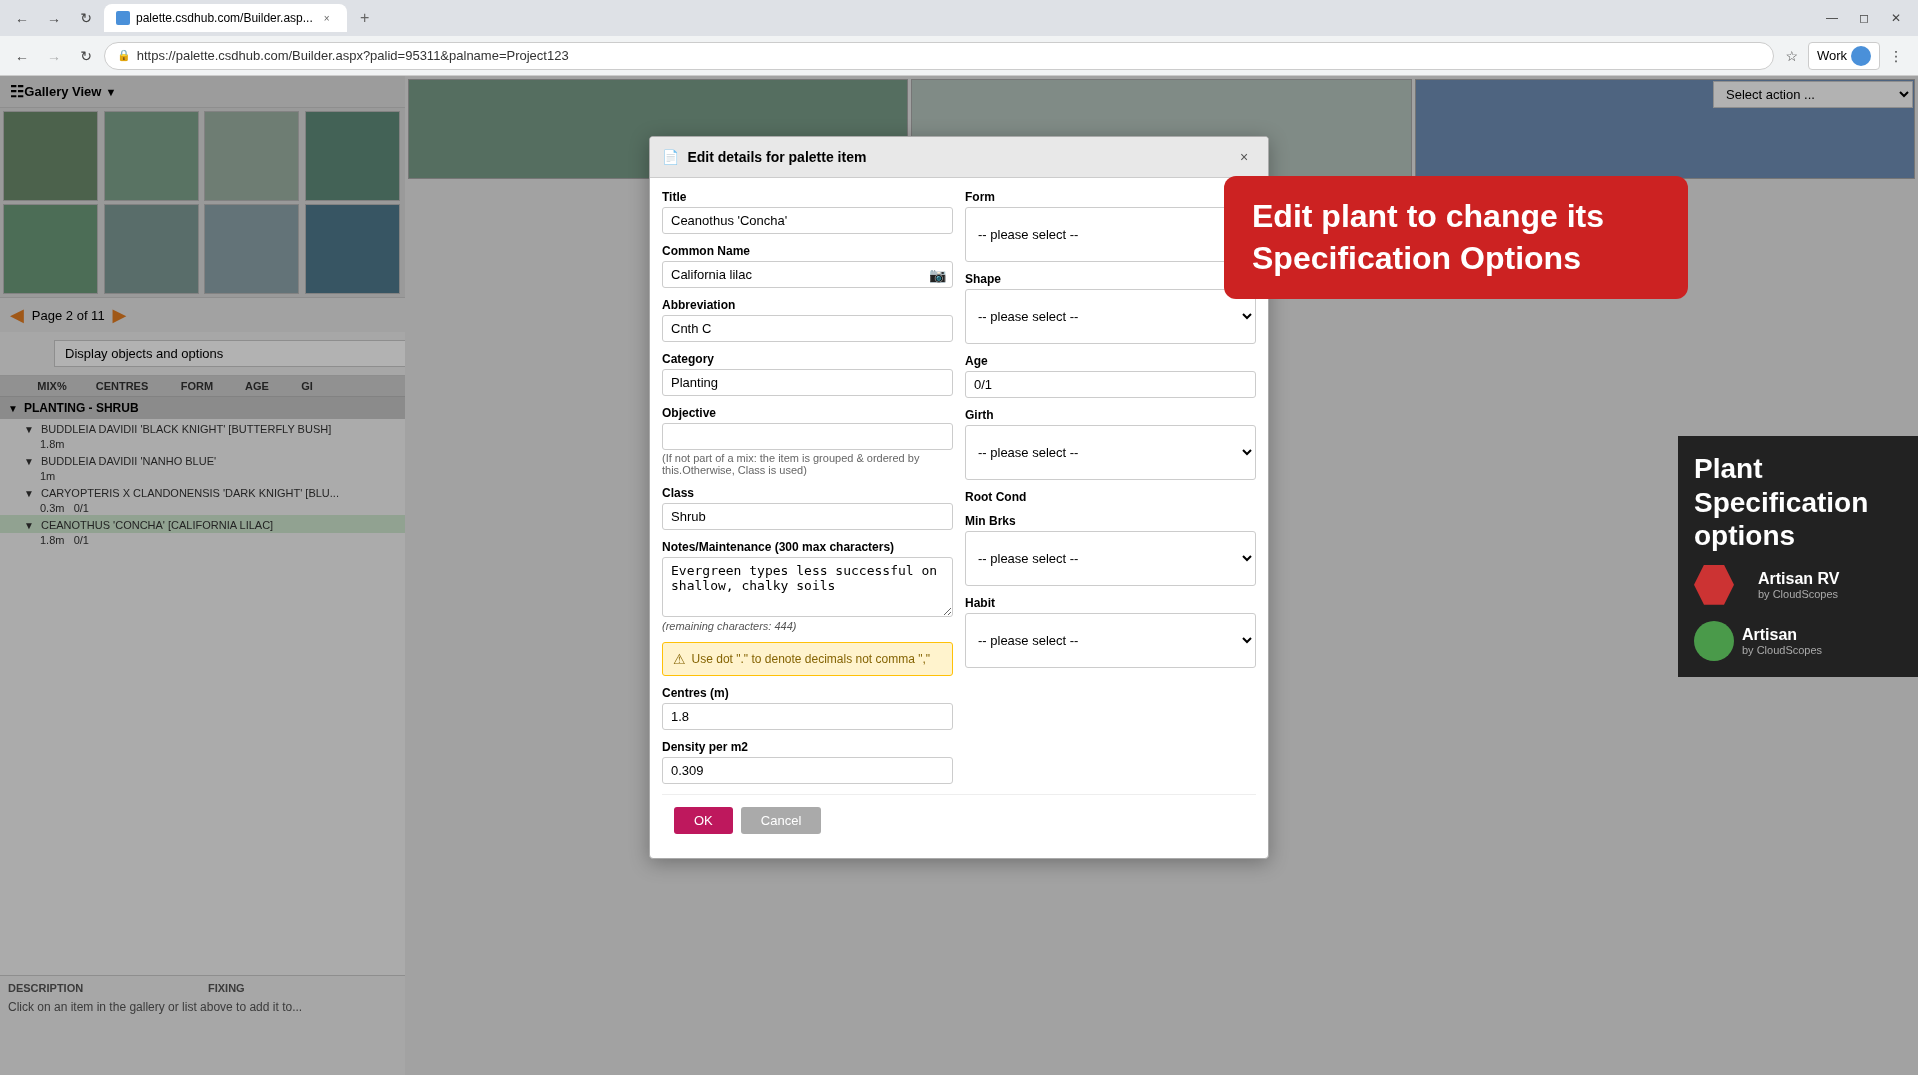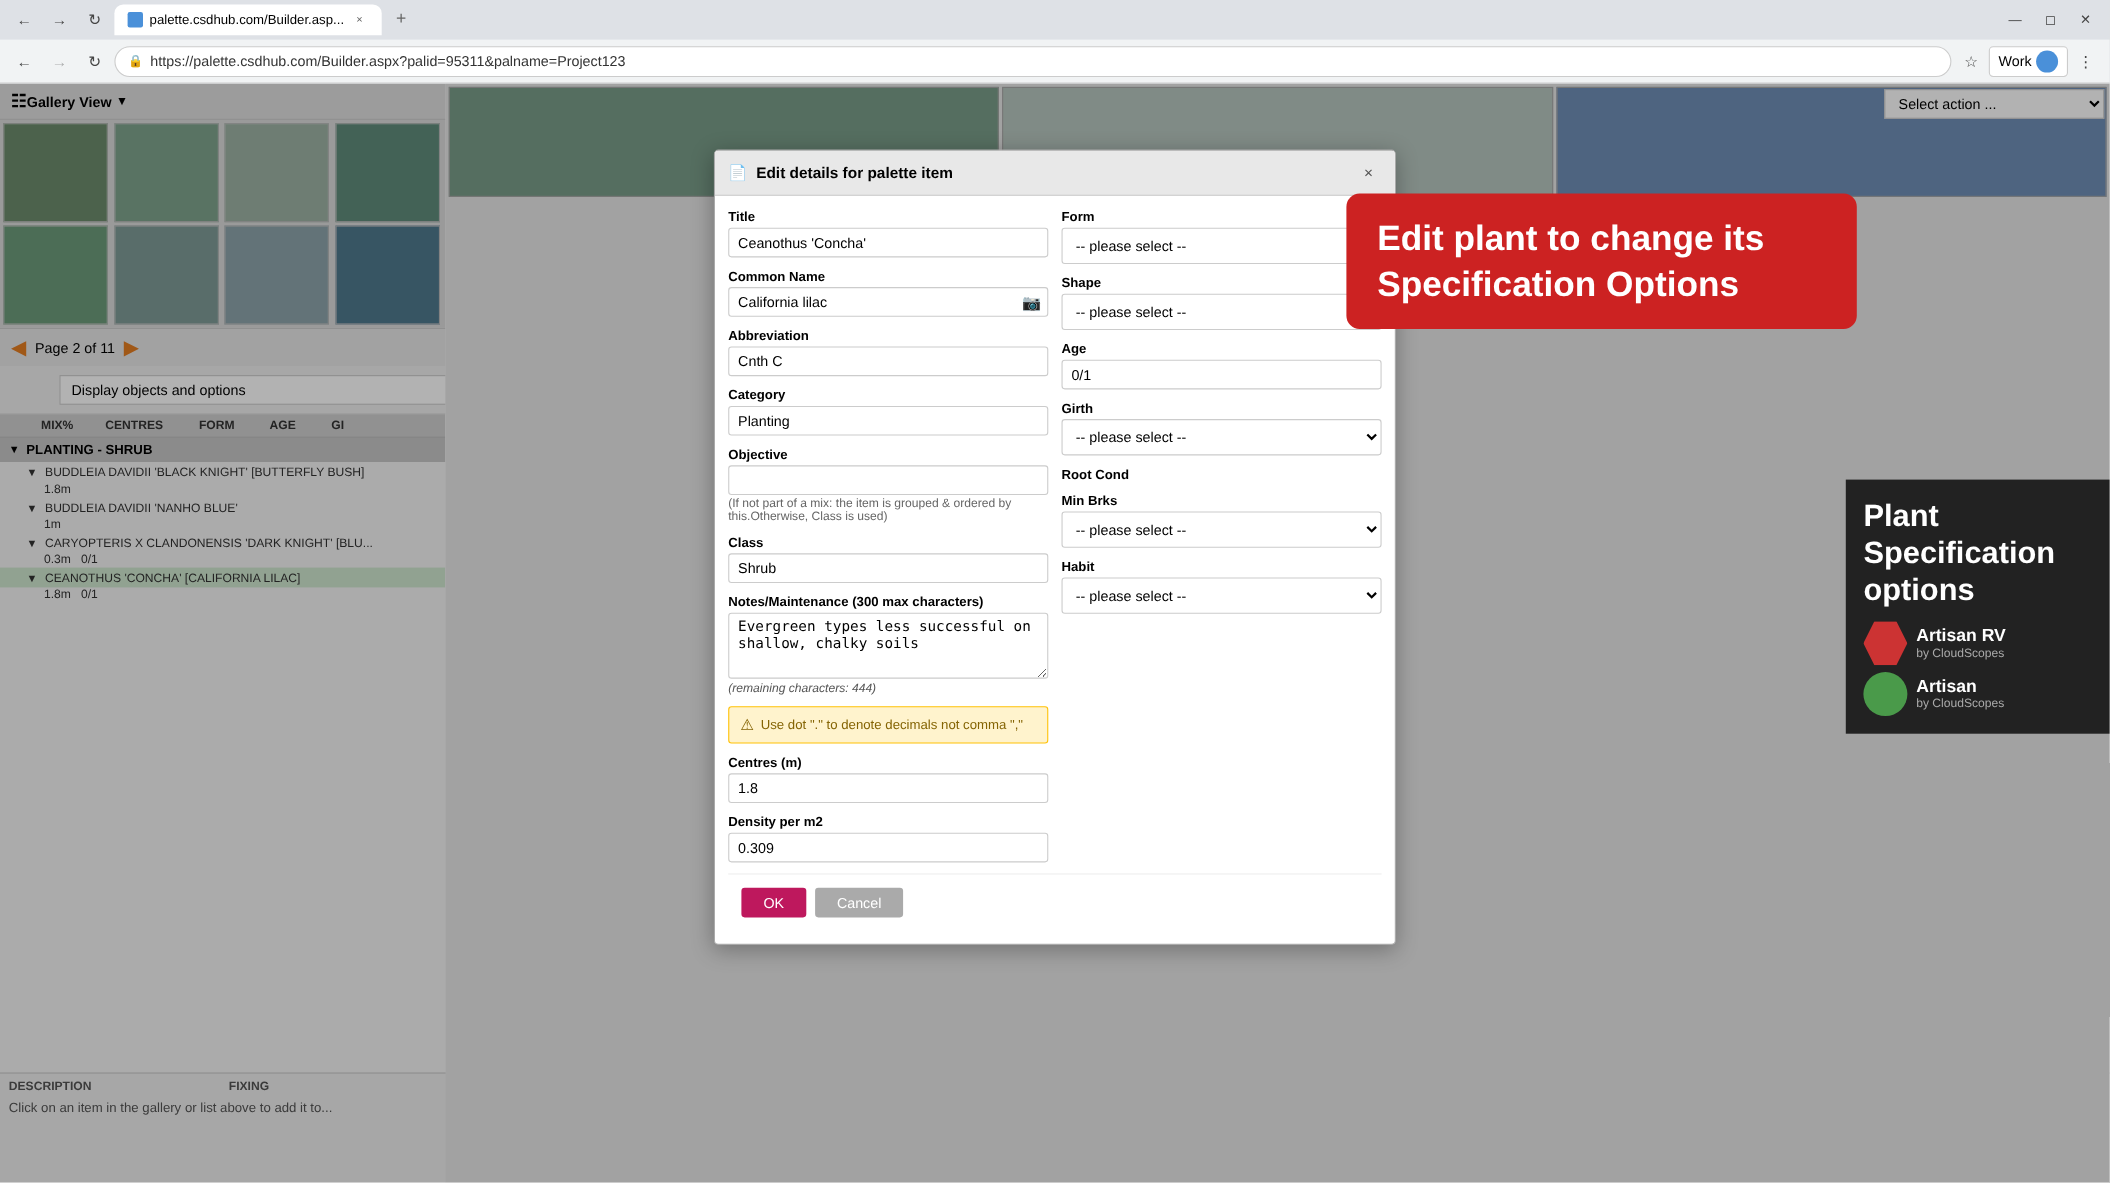--- a/index.html
+++ b/index.html
@@ -76,21 +76,21 @@
     .modal-header { display: flex; align-items: center; background: #e8e8e8; padding: 8px 12px; border-bottom: 1px solid #ccc; gap: 8px; }
     .modal-header-icon { font-size: 14px; color: #555; }
     .modal-title { font-size: 14px; font-weight: bold; flex: 1; }
     .modal-close { width: 24px; height: 24px; border-radius: 50%; display: flex; align-items: center; justify-content: center; cursor: pointer; font-size: 14px; color: #555; }
 
     .modal-body { padding: 12px; }
     .modal-two-col { display: grid; grid-template-columns: 1fr 1fr; gap: 12px; }
     .form-group { margin-bottom: 10px; }
     .form-label { font-size: 12px; font-weight: bold; margin-bottom: 3px; display: block; }
     .form-input { width: 100%; padding: 5px 8px; font-size: 13px; border: 1px solid #ccc; border-radius: 3px; }
-    .form-select { width: 100%; padding: 7px 8px; font-size: 13px; border: 1px solid #ccc; border-radius: 3px; background: #fff; }
+    .form-select { width: 100%; padding: 18px 8px; font-size: 13px; border: 1px solid #ccc; border-radius: 3px; background: #fff; }
     .form-textarea { width: 100%; padding: 5px 8px; font-size: 13px; border: 1px solid #ccc; border-radius: 3px; resize: vertical; height: 60px; }
     .form-note { font-size: 11px; color: #666; margin-top: 2px; }
     .form-remaining { font-size: 11px; color: #555; font-style: italic; }
 
     .warning-box { background: #fff3cd; border: 1px solid #ffc107; border-radius: 3px; padding: 8px 10px; font-size: 12px; color: #856404; display: flex; align-items: center; gap: 6px; margin-top: 8px; }
     .warning-icon { font-size: 14px; }
 
     .modal-footer { display: flex; gap: 8px; padding: 12px; border-top: 1px solid #eee; justify-content: flex-start; }
     .btn-ok { background: #be185d; color: #fff; border: none; padding: 6px 20px; border-radius: 3px; cursor: pointer; font-size: 13px; }
     .btn-cancel { background: #aaa; color: #fff; border: none; padding: 6px 20px; border-radius: 3px; cursor: pointer; font-size: 13px; }
@@ -280,28 +280,28 @@
       <span>Edit plant to change its</span><br>
       <span>Specification Options</span>
     </div>
 
     <div style="position:absolute;right:0;top:360px;width:240px;background:#222;color:#fff;padding:16px;z-index:200;">
       <div style="font-size:28px;font-weight:bold;line-height:1.2;">
         <span>Plant</span><br>
         <span>Specification</span><br>
         <span>options</span>
       </div>
-      <div style="margin-top:12px;display:flex;align-items:center;gap:8px;">
+      <div style="margin-top:12px;display:flex;align-items:center;gap:24px;">
         <div style="width:40px;height:40px;background:#cc3333;clip-path:polygon(25% 0%,75% 0%,100% 50%,75% 100%,25% 100%,0% 50%);"></div>
         <div>
           <div style="font-size:16px;font-weight:bold;">Artisan RV</div>
           <div style="font-size:11px;color:#aaa;">by CloudScopes</div>
         </div>
       </div>
-      <div style="margin-top:6px;display:flex;align-items:center;gap:8px;">
+      <div style="margin-top:16px;display:flex;align-items:center;gap:8px;">
         <div style="width:40px;height:40px;background:#4a9a4a;border-radius:50%;"></div>
         <div>
           <div style="font-size:16px;font-weight:bold;">Artisan</div>
           <div style="font-size:11px;color:#aaa;">by CloudScopes</div>
         </div>
       </div>
     </div>
   </div>
 
   <div class="modal-overlay">

